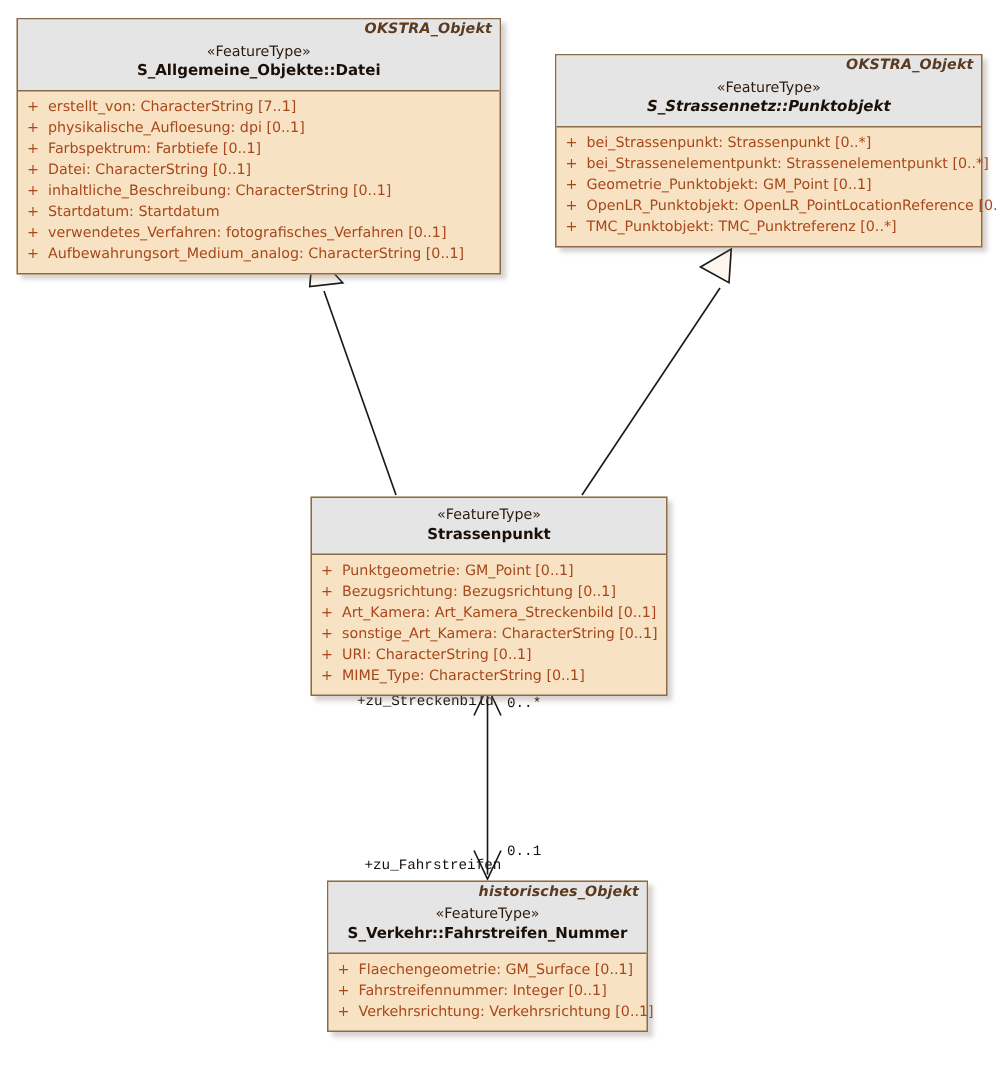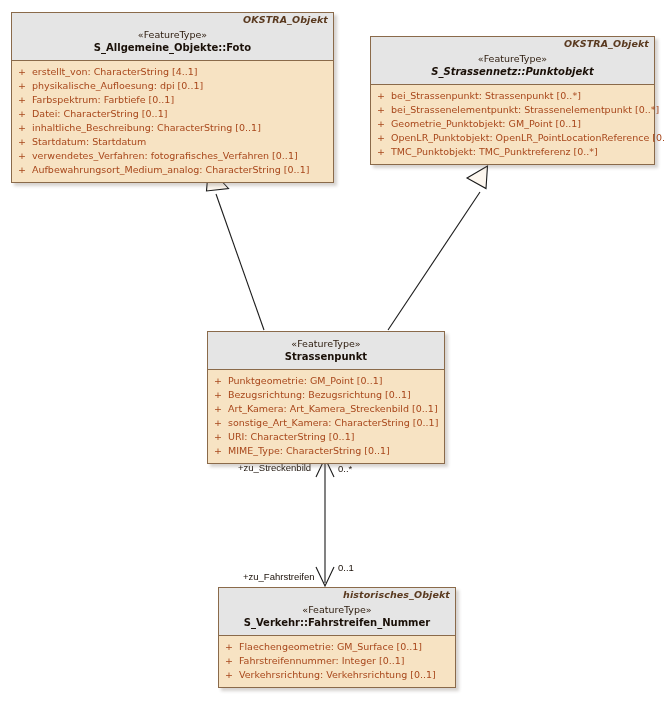--- a/index.html
+++ b/index.html
@@ -100,21 +100,21 @@
     stroke: #1a1a1a;
     stroke-width: 1.1;
     stroke-linejoin: miter;
   }
 
   .edge-label {
     position: absolute;
     font-size: 9.5px;
     color: #1a1008;
     white-space: nowrap;
-    font-family: Liberation Sans, sans-serif;
+    font-family: Liberation Mono, monospace;
   }
 </style>
 </head>
 <body>
 
 <div id="canvas">
 
   <svg class="edge-svg" viewBox="0 0 666 716" xmlns="http://www.w3.org/2000/svg">
 
     <line class="edge-line" x1="264" y1="330" x2="216" y2="194"></line>
@@ -132,26 +132,26 @@
 
   <div class="edge-label" style="left:238px; top:462px;">+zu_Streckenbild</div>
   <div class="edge-label" style="left:338px; top:463px;">0..*</div>
   <div class="edge-label" style="left:243px; top:571px;">+zu_Fahrstreifen</div>
   <div class="edge-label" style="left:338px; top:562px;">0..1</div>
 
   <div class="uml-class" id="cls-foto" style="left:11px; top:12px; width:323px;">
     <div class="uml-header">
       <div class="corner-stereo">OKSTRA_Objekt</div>
       <div class="stereo-line">«FeatureType»</div>
-      <div class="class-name">S_Allgemeine_Objekte::Foto</div>
-    </div>
-    <div class="uml-attrs">
-      <div class="attr-row">
-        <span class="attr-vis">+</span>
-        <span class="attr-text">erstellt_von: CharacterString [4..1]</span>
+      <div class="class-name">S_Allgemeine_Objekte::Datei</div>
+    </div>
+    <div class="uml-attrs">
+      <div class="attr-row">
+        <span class="attr-vis">+</span>
+        <span class="attr-text">erstellt_von: CharacterString [7..1]</span>
       </div>
       <div class="attr-row">
         <span class="attr-vis">+</span>
         <span class="attr-text">physikalische_Aufloesung: dpi [0..1]</span>
       </div>
       <div class="attr-row">
         <span class="attr-vis">+</span>
         <span class="attr-text">Farbspektrum: Farbtiefe [0..1]</span>
       </div>
       <div class="attr-row">
@@ -234,21 +234,21 @@
         <span class="attr-vis">+</span>
         <span class="attr-text">URI: CharacterString [0..1]</span>
       </div>
       <div class="attr-row">
         <span class="attr-vis">+</span>
         <span class="attr-text">MIME_Type: CharacterString [0..1]</span>
       </div>
     </div>
   </div>
 
-  <div class="uml-class" id="cls-fahrstreifen" style="left:218px; top:587px; width:238px;">
+  <div class="uml-class" id="cls-fahrstreifen" style="left:218px; top:587px; width:214px;">
     <div class="uml-header">
       <div class="corner-stereo">historisches_Objekt</div>
       <div class="stereo-line">«FeatureType»</div>
       <div class="class-name">S_Verkehr::Fahrstreifen_Nummer</div>
     </div>
     <div class="uml-attrs">
       <div class="attr-row">
         <span class="attr-vis">+</span>
         <span class="attr-text">Flaechengeometrie: GM_Surface [0..1]</span>
       </div>

